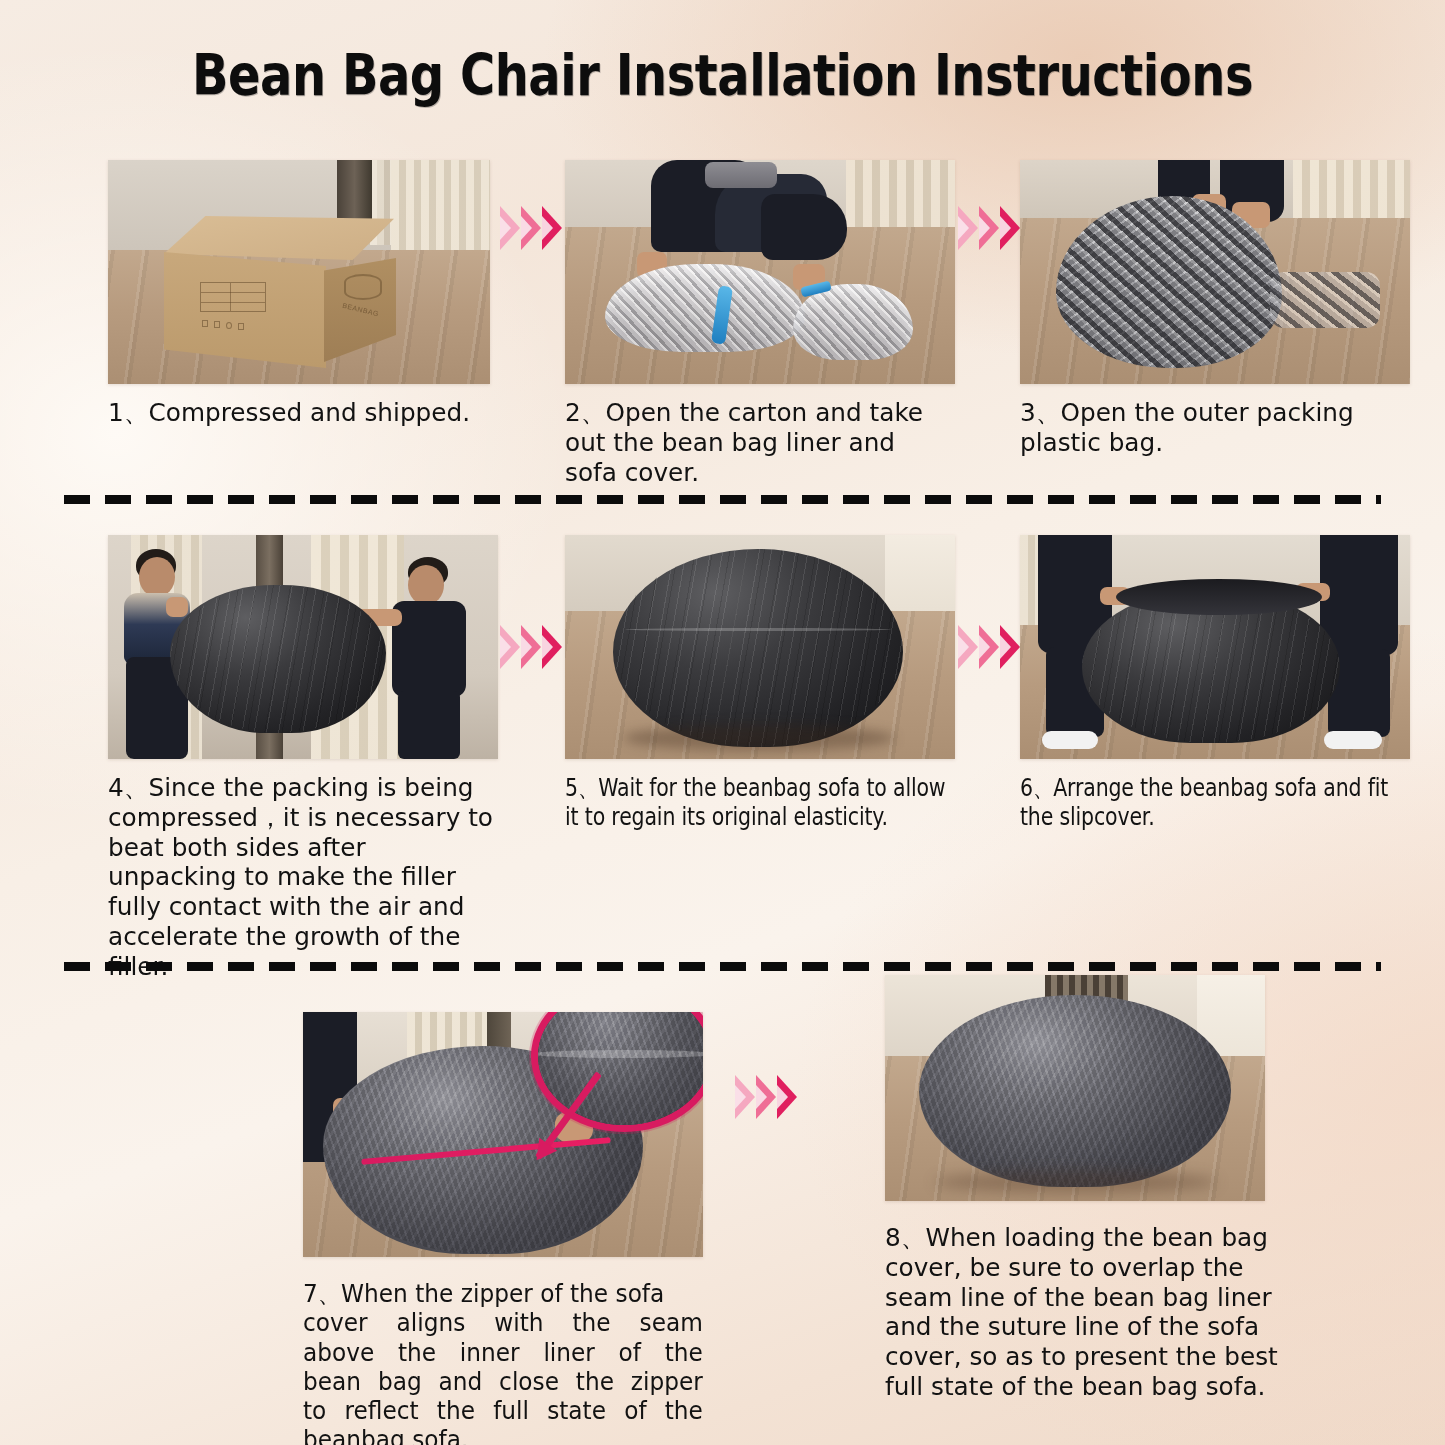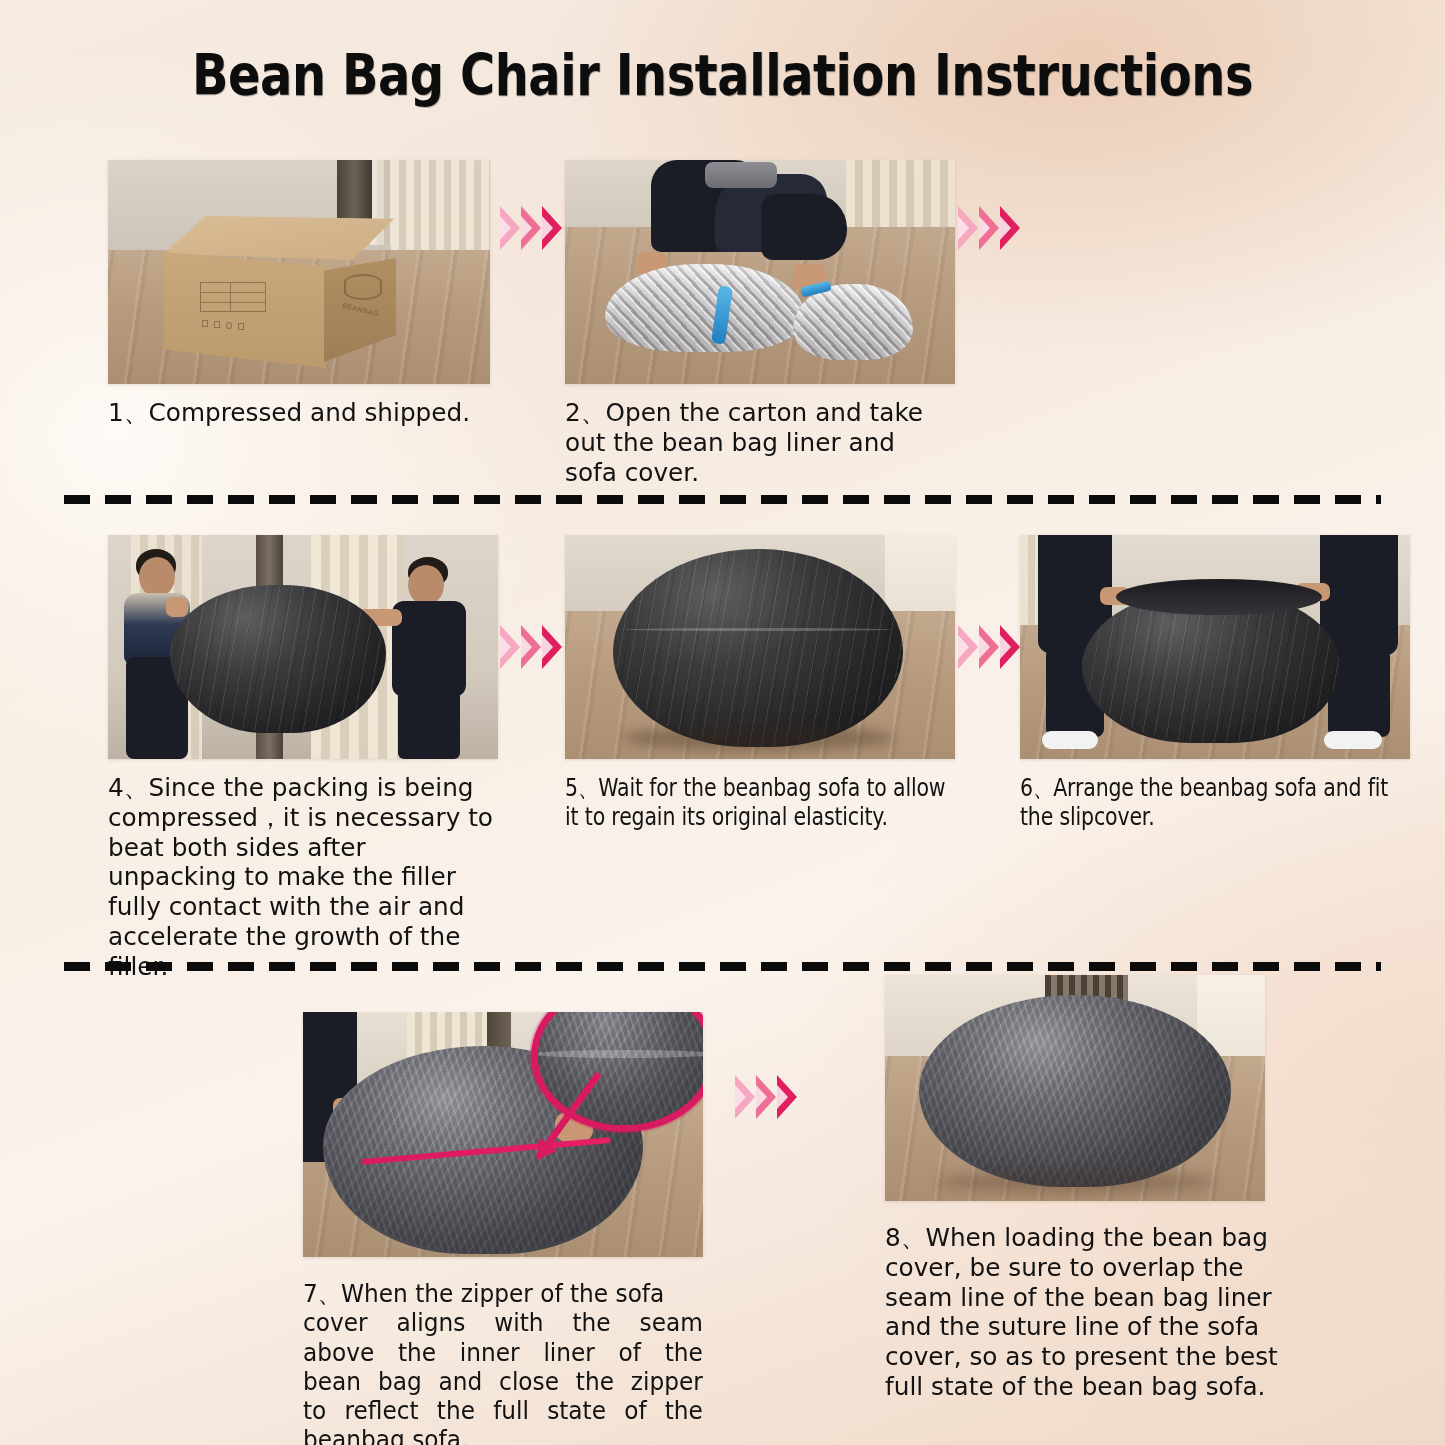--- a/index.html
+++ b/index.html
@@ -246,20 +246,42 @@
     </div>
     <div class="cap cap-a" style="width:395px;">2、Open the carton and take out  the bean bag liner and sofa cover.</div>
   </div>
 
   <div class="arrows" style="left:958px; top:46px;">
     <div class="chev c1"></div>
     <div class="chev c2"></div>
     <div class="chev c3"></div>
   </div>
 
+  <div class="cell" style="left:1020px; width:390px;">
+    <div class="photo" style="width:390px;height:224px;">
+      <div class="scene">
+        <div class="wall" style="height:26%;background:linear-gradient(180deg,#ddd4c8,#cfc6b9);"></div>
+        <div class="curtain" style="left:70%;width:30%;top:0;bottom:52%;background:repeating-linear-gradient(90deg,#f0e6d5 0 9px,#d9ccb7 9px 17px);"></div>
+        <div class="floor2" style="top:26%;"></div>
+        <div class="dk" style="position:absolute;left:138px;top:0;width:52px;height:58px;border-radius:0 0 14px 14px;"></div>
+        <div class="dk" style="position:absolute;left:200px;top:0;width:64px;height:62px;border-radius:0 0 16px 16px;"></div>
+        <div class="skin" style="position:absolute;left:172px;top:34px;width:34px;height:24px;"></div>
+        <div class="skin" style="position:absolute;left:212px;top:42px;width:38px;height:26px;"></div>
+
+        <div style="position:absolute;left:36px;top:36px;width:226px;height:172px;border-radius:52% 48% 46% 50% / 56% 58% 42% 44%;
+             background:
+               repeating-linear-gradient(42deg, rgba(255,255,255,0.42) 0 3px, rgba(58,58,62,0.78) 3px 8px, rgba(168,168,172,0.5) 8px 13px),
+               repeating-linear-gradient(-35deg, rgba(255,255,255,0.3) 0 2px, rgba(40,40,44,0.5) 2px 7px),
+               linear-gradient(180deg,#8e8e93,#4a4a50);"></div>
+        <div style="position:absolute;left:250px;top:112px;width:110px;height:56px;border-radius:14px;
+             background:repeating-linear-gradient(38deg, rgba(255,255,255,0.45) 0 3px, rgba(70,70,75,0.7) 3px 8px, rgba(190,190,195,0.45) 8px 13px);"></div>
+      </div>
+    </div>
+    <div class="cap cap-a" style="width:390px;">3、Open the outer packing plastic bag.</div>
+  </div>
 </div>
 
 <div class="divider" style="left:64px; right:64px; top:495px;"></div>
 
 <div class="row" id="row2">
 
   <div class="cell" style="left:108px; width:390px;">
     <div class="photo" style="width:390px;height:224px;">
       <div class="scene">
         <div style="position:absolute;inset:0;background:linear-gradient(180deg,#ddd5ca 0%,#d3cabe 62%,#bdb2a4 100%);"></div>

